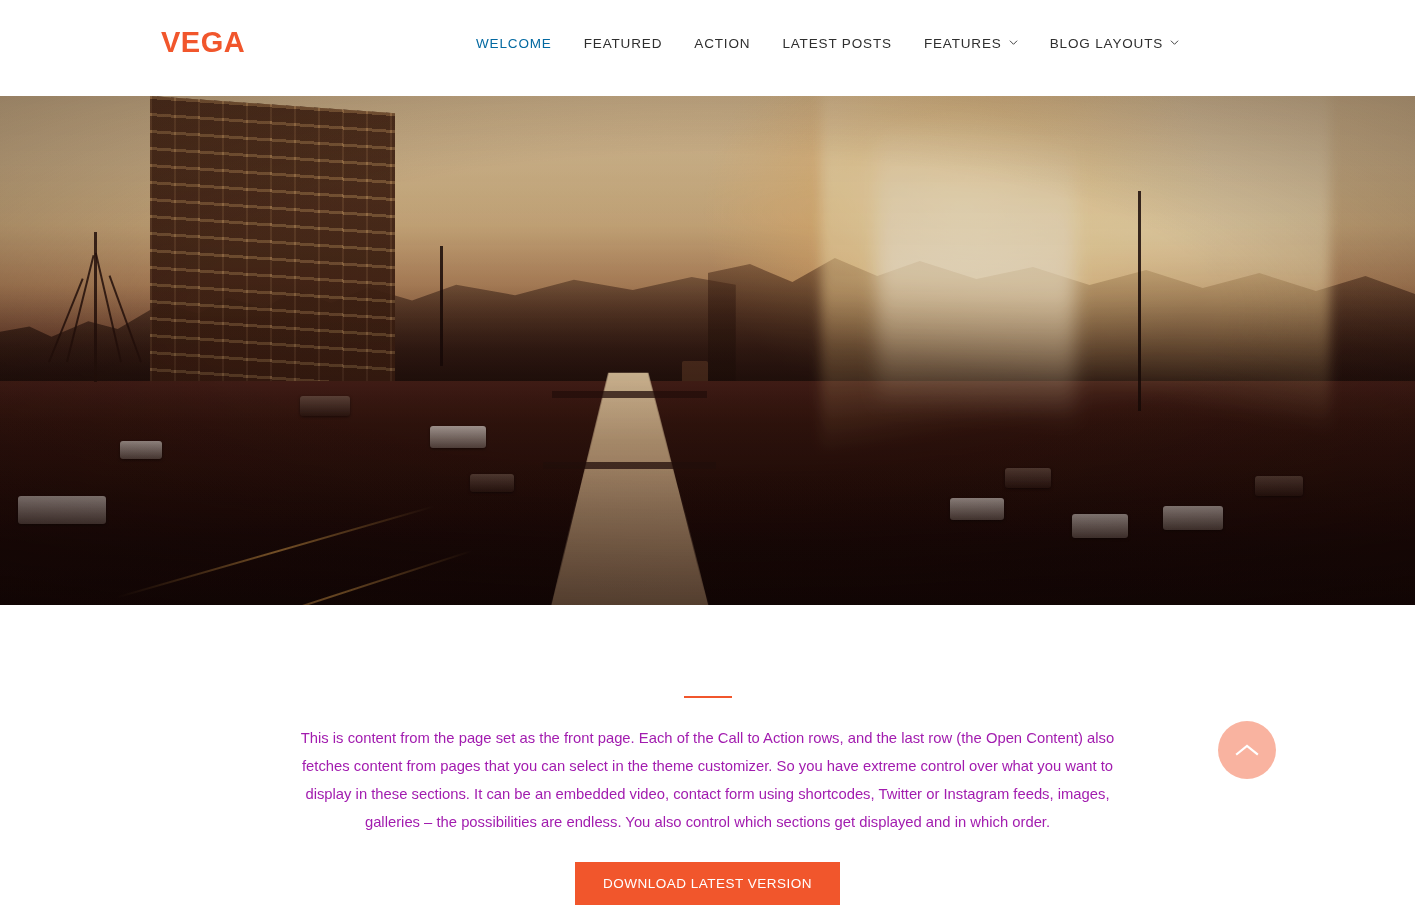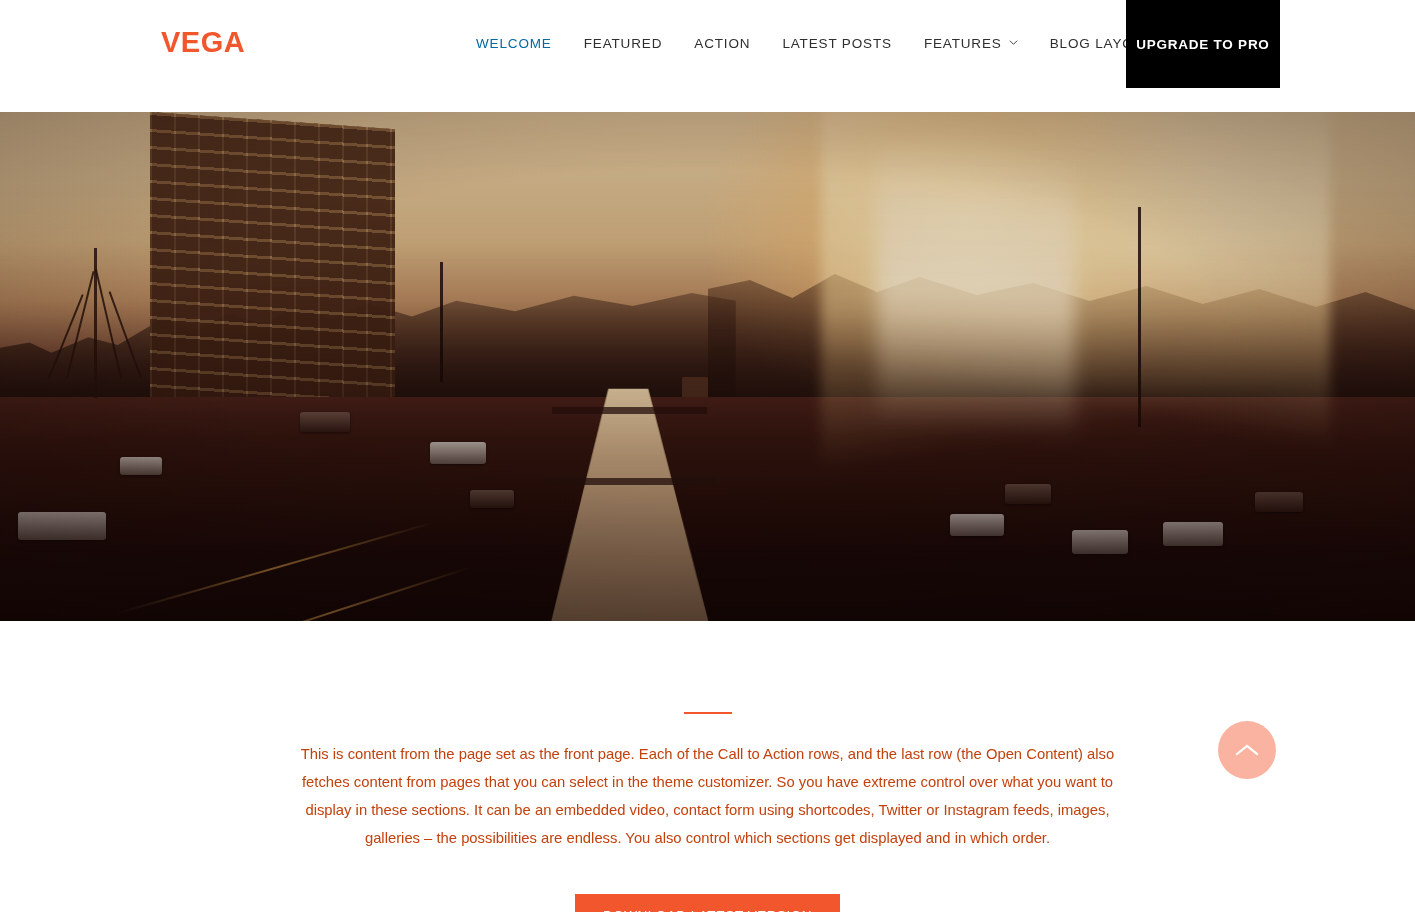--- a/index.html
+++ b/index.html
@@ -10,21 +10,21 @@
     height: 912px;
     overflow: hidden;
     background: #ffffff;
     font-family: "Liberation Sans", sans-serif;
     -webkit-font-smoothing: antialiased;
   }
 
   
   .site-header {
     position: relative;
-    height: 112px;
+    height: 96px;
     background: #ffffff;
     display: flex;
     align-items: center;
     z-index: 40;
   }
   .brand {
     position: absolute;
     left: 161px;
     top: 28px;
     font-size: 29px;
@@ -287,24 +287,24 @@
     text-transform: uppercase;
   }
   .section-divider {
     width: 48px;
     height: 2px;
     background: #f1562c;
     margin: 21px auto 0;
   }
   .welcome-body {
     width: 840px;
-    margin: 26px auto 16px;
+    margin: 26px auto 0;
     font-size: 14.8px;
     line-height: 28px;
-    color: #c2410c;
+    color: #a21caf;
     text-align: center;
     font-family: "Liberation Sans", sans-serif;
   }
   .download-btn {
     display: inline-block;
     margin-top: 26px;
     background: #f1562c;
     color: #ffffff;
     font-size: 13.5px;
     letter-spacing: 0.5px;
@@ -362,21 +362,20 @@
     <div class="nav-item">
       <span>BLOG LAYOUTS</span>
       <span class="caret">
         <svg width="9" height="9" viewBox="0 0 10 10">
             <path d="M1 3 L5 7 L9 3" fill="none" stroke="#2f2f2f" stroke-width="1"></path>
           </svg>
       </span>
     </div>
   </nav>
 
-  <div class="upgrade-btn">UPGRADE TO PRO</div>
 </header>
 
 <section class="hero">
   <div class="hero-photo">
     <div class="sky"></div>
     <div class="skyline-l"></div>
     <div class="skyline-r"></div>
     <div class="glass"></div>
     <div class="arch"></div>
     <div class="ground"></div>

